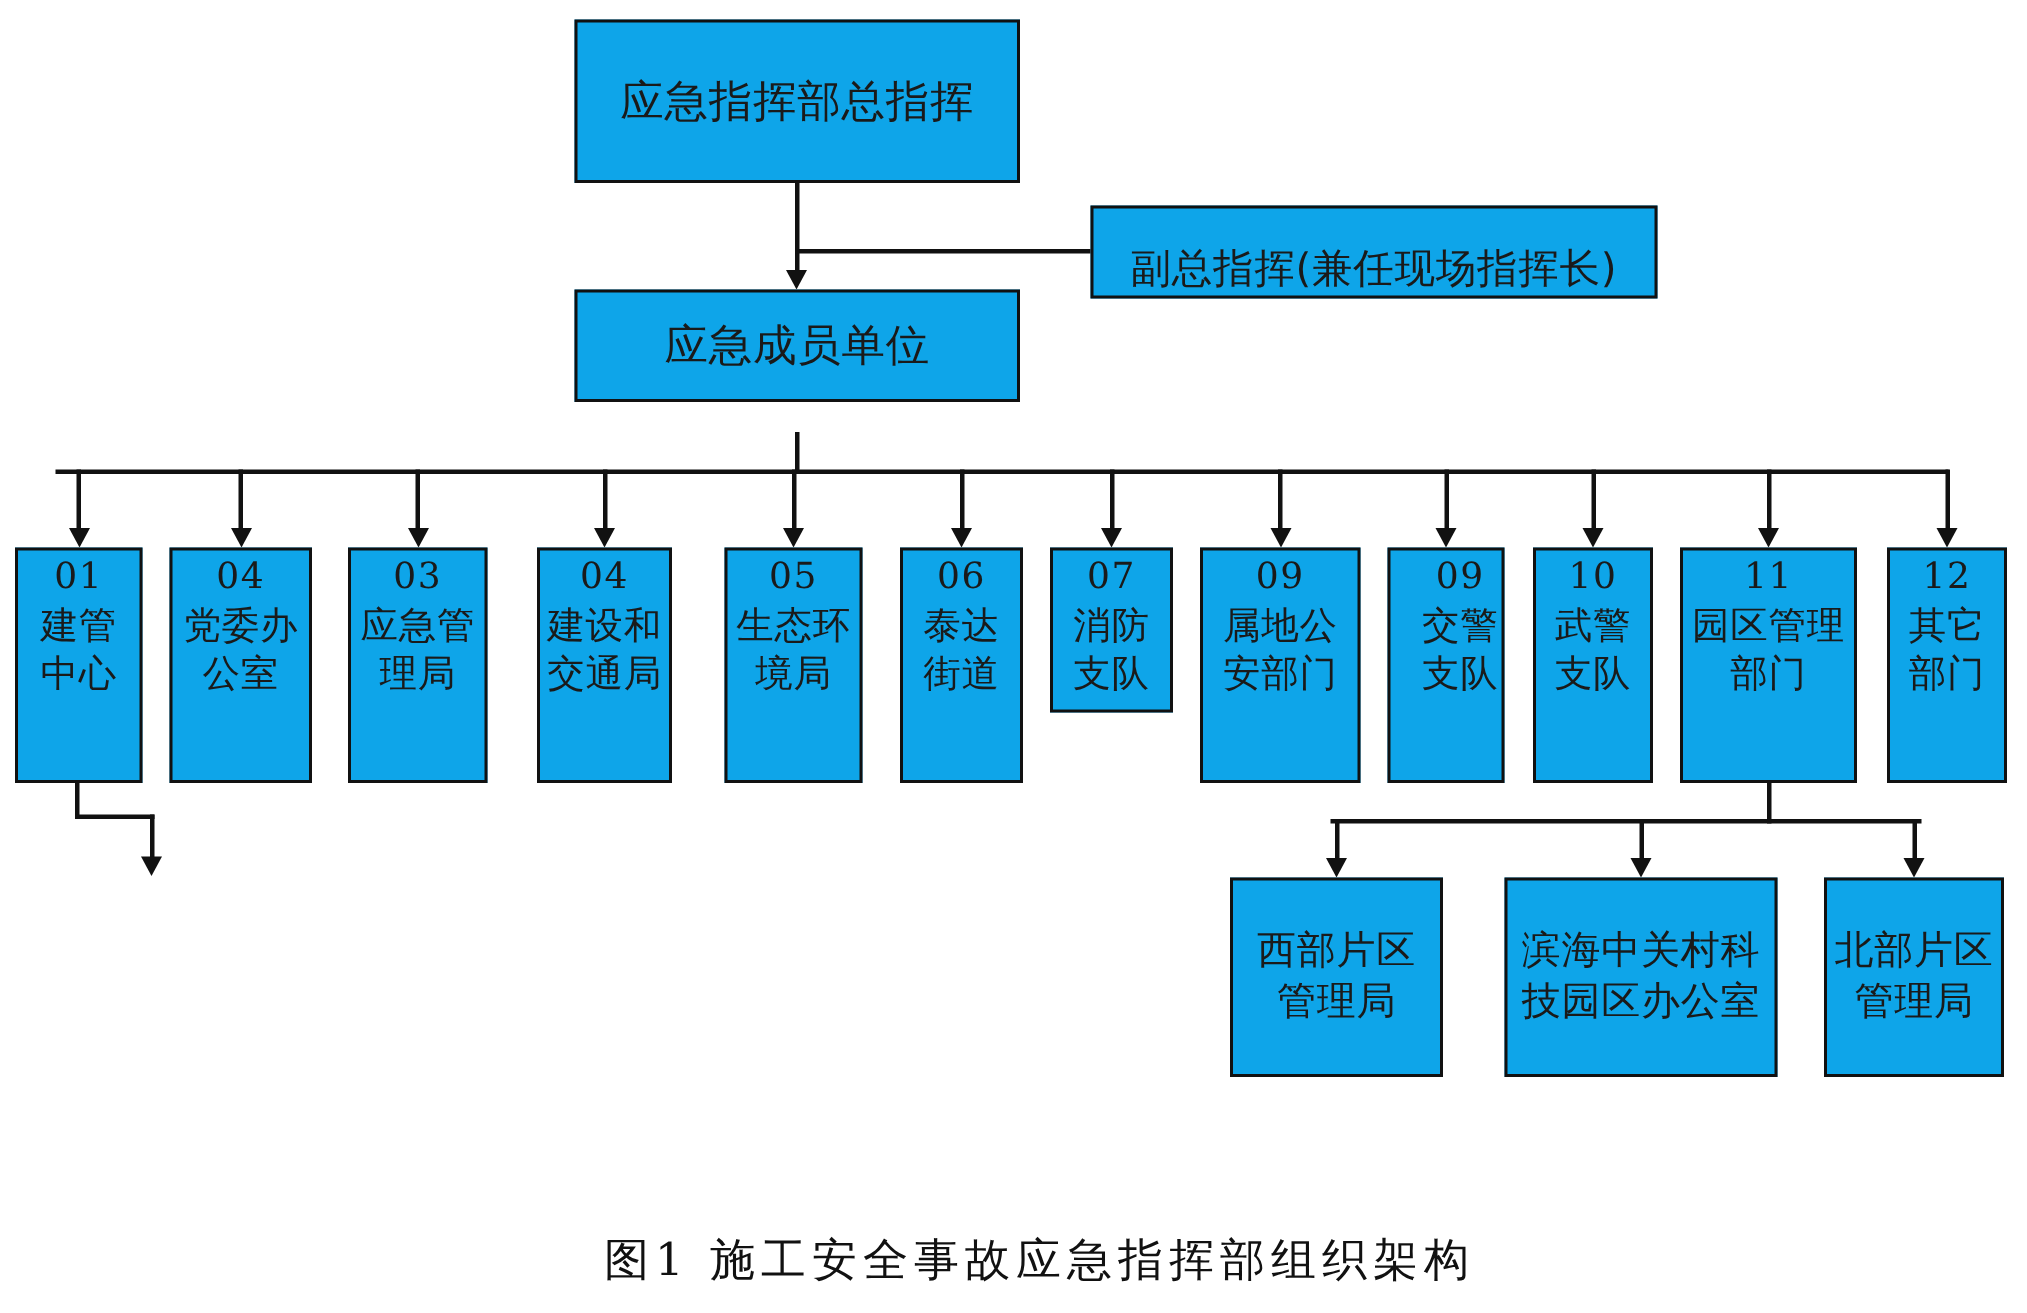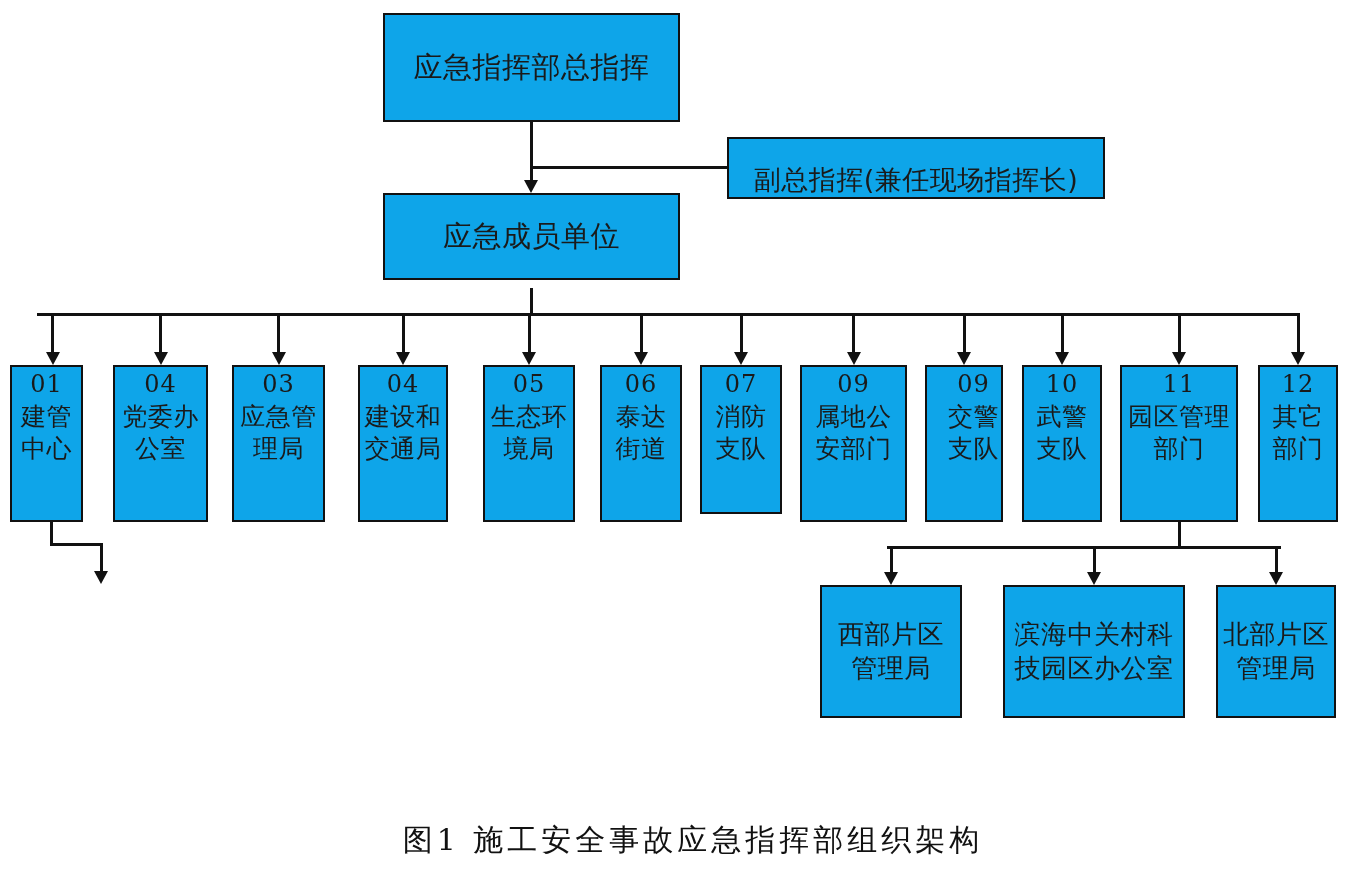--- a/index.html
+++ b/index.html
@@ -106,21 +106,21 @@
 
   <div class="node node-vice" style="left:727px; top:137px; width:378px; height:62px;justify-content:flex-end;">
     <span class="line">副总指挥(兼任现场指挥长)</span>
   </div>
 
   <div class="vline" style="left:530px; top:122px; height:62px;"></div>
   <div class="arrow" style="left:524px; top:180px;"></div>
 
   <div class="hline" style="left:530px; top:166px; width:197px;"></div>
 
-  <div class="node node-member" style="left:383px; top:193px; width:297px; height:87px;">
+  <div class="node node-member" style="left:383px; top:193px; width:297px; height:75px;">
     <span class="line">应急成员单位</span>
   </div>
 
   <div class="vline" style="left:530px; top:288px; height:27px;"></div>
 
   <div class="hline" style="left:37px; top:313px; width:1262px;"></div>
 
   <div id="dept-drops">
       <div class="vline" style="left: 51px; top: 313px; height: 43px;"></div>
       <div class="arrow" style="left: 45.5px; top: 352px;"></div>
@@ -142,21 +142,21 @@
       <div class="arrow" style="left: 957px; top: 352px;"></div>
       <div class="vline" style="left: 1060.5px; top: 313px; height: 43px;"></div>
       <div class="arrow" style="left: 1055px; top: 352px;"></div>
       <div class="vline" style="left: 1177.5px; top: 313px; height: 43px;"></div>
       <div class="arrow" style="left: 1172px; top: 352px;"></div>
       <div class="vline" style="left: 1296.5px; top: 313px; height: 43px;"></div>
       <div class="arrow" style="left: 1291px; top: 352px;"></div>
     </div>
 
   <div id="dept-row">
-      <div class="node dept" style="left: 10px; top: 365px; width: 73px; height: 157px;">
+      <div class="node dept" style="left: 10px; top: 365px; width: 85px; height: 157px;">
         <span class="num">01</span>
         <span class="line">建管</span>
         <span class="line">中心</span>
       </div>
       <div class="node dept" style="left: 113px; top: 365px; width: 95px; height: 157px;">
         <span class="num">04</span>
         <span class="line">党委办</span>
         <span class="line">公室</span>
       </div>
       <div class="node dept" style="left: 232px; top: 365px; width: 93px; height: 157px;">
@@ -172,21 +172,21 @@
       <div class="node dept" style="left: 483px; top: 365px; width: 92px; height: 157px;">
         <span class="num">05</span>
         <span class="line">生态环</span>
         <span class="line">境局</span>
       </div>
       <div class="node dept" style="left: 600px; top: 365px; width: 82px; height: 157px;">
         <span class="num">06</span>
         <span class="line">泰达</span>
         <span class="line">街道</span>
       </div>
-      <div class="node dept" style="left: 700px; top: 365px; width: 82px; height: 149px;">
+      <div class="node dept" style="left: 700px; top: 365px; width: 82px; height: 110px;">
         <span class="num">07</span>
         <span class="line">消防</span>
         <span class="line">支队</span>
       </div>
       <div class="node dept" style="left: 800px; top: 365px; width: 107px; height: 157px;">
         <span class="num">09</span>
         <span class="line">属地公</span>
         <span class="line">安部门</span>
       </div>
       <div class="node dept" style="left: 925px; top: 365px; width: 78px; height: 157px; padding-left: 19px;">

